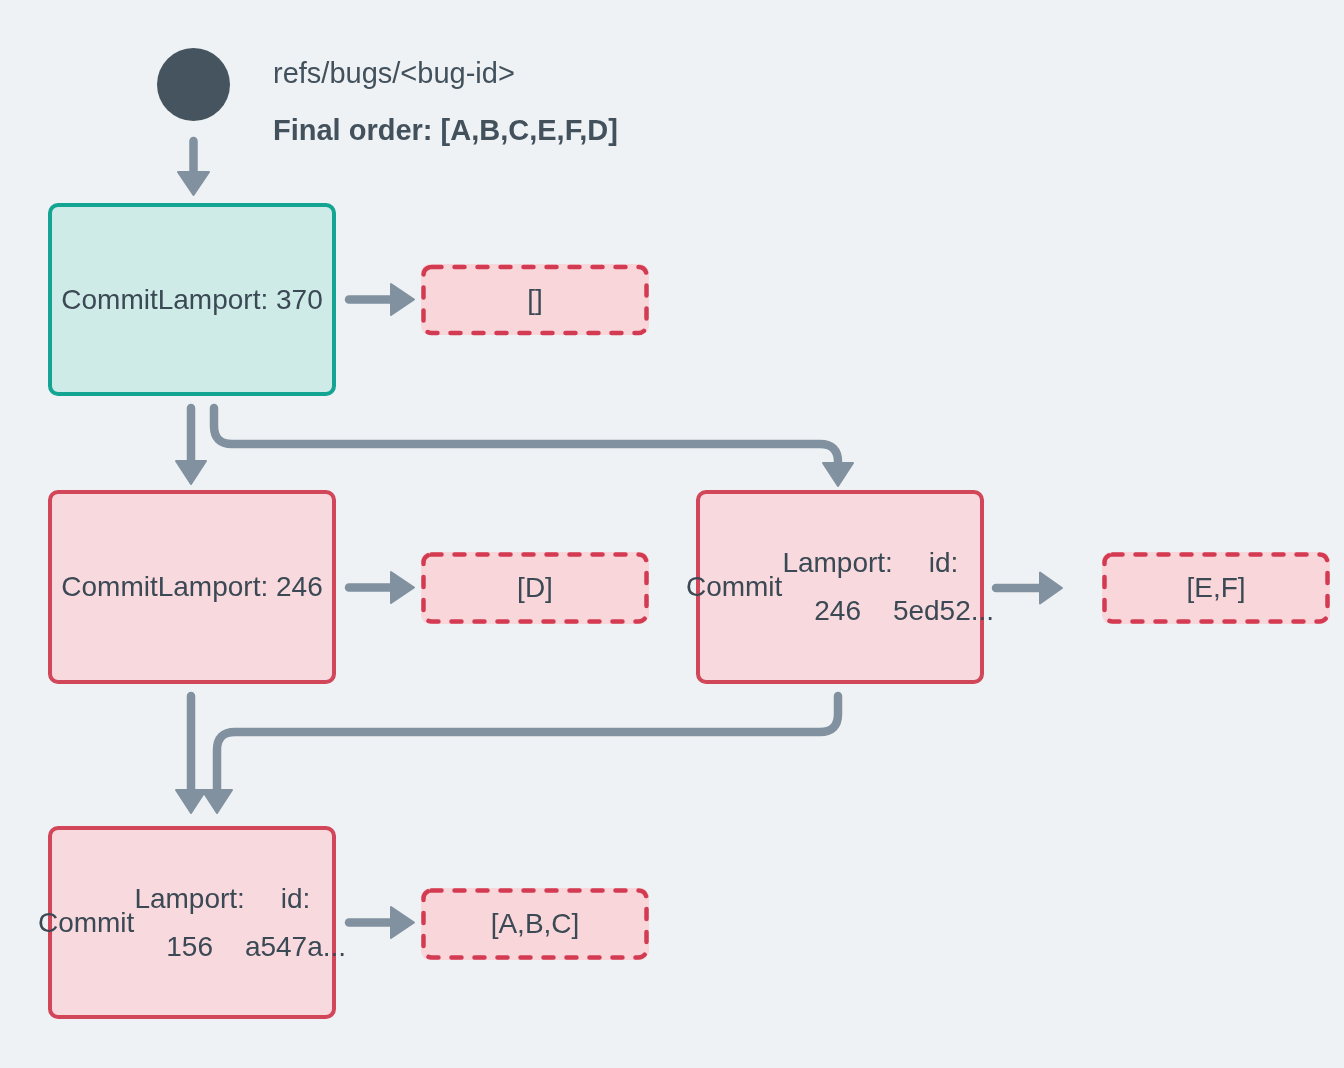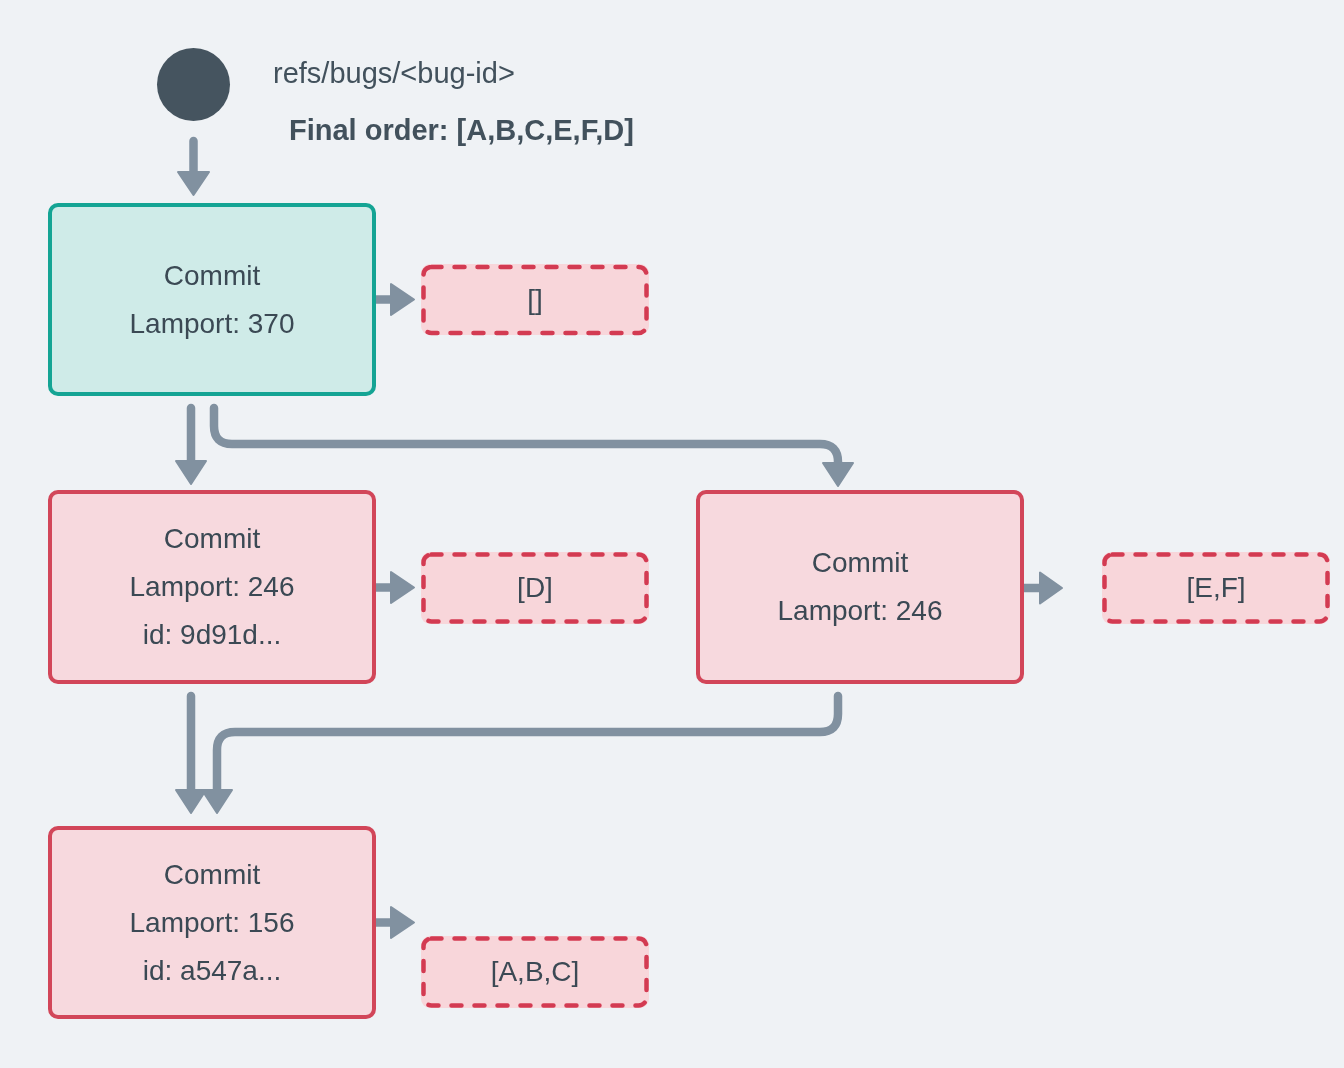--- a/index.html
+++ b/index.html
@@ -61,29 +61,27 @@
     white-space: nowrap;
   }
   .final-order {
     position: absolute;
     left: 273px; top: 114px;
     font-size: 29px;
     line-height: 32px;
     font-weight: 700;
     color: var(--text-header);
     white-space: nowrap;
-    margin-left: 16px;
   }
   .commit {
     position: absolute;
-    width: 328px; height: 193px;
+    width: 288px; height: 193px;
     border-radius: 10px;
     border: 4px solid;
     display: flex;
-    flex-direction: column;
     align-items: center;
     justify-content: center;
     font-size: 28px;
     line-height: 48px;
     color: var(--text);
     text-align: center;
   }
   .commit.green { border-color: var(--commit-green-border); background: var(--commit-green-fill); }
   .commit.red   { border-color: var(--commit-red-border);   background: var(--commit-red-fill); }
   .commit-root   { left: 48px;  top: 203px; }
@@ -106,21 +104,21 @@
     fill: none;
     stroke: var(--ops-border);
     stroke-width: 4.5;
     stroke-dasharray: 10 13;
     stroke-linecap: round;
   }
   .ops span { position: relative; }
   .ops-root   { left: 421px;  top: 264px; height: 71px; }
   .ops-left   { left: 421px;  top: 552px; }
   .ops-right  { left: 1069px; top: 552px; margin-left: 33px; }
-  .ops-bottom { left: 421px;  top: 936px; }
+  .ops-bottom { left: 421px;  top: 888px; }
 </style>
 </head>
 <body>
 
 <div class="canvas">
 
   <svg class="arrows" viewBox="0 0 1344 1068">
     <g>
       <line class="shaft" x1="193.5" y1="141" x2="193.5" y2="172"></line>
       <polygon class="head" points="178,172 209,172 193.5,195"></polygon>
@@ -164,26 +162,26 @@
   <div class="final-order">Final order: [A,B,C,E,F,D]</div>
 
   <div class="commit green commit-root">
     <span>Commit</span>
     <span>Lamport: 370</span>
   </div>
 
   <div class="commit red commit-left">
     <span>Commit</span>
     <span>Lamport: 246</span>
-    <span>id: 9d91d...</span>
   </div>
 
   <div class="commit red commit-right">
     <span>Commit</span>
     <span>Lamport: 246</span>
+    <span>id: 5ed52...</span>
   </div>
 
   <div class="commit red commit-bottom">
     <span>Commit</span>
     <span>Lamport: 156</span>
     <span>id: a547a...</span>
   </div>
 
   <div class="ops ops-root">
     <svg viewBox="0 0 228 71">

